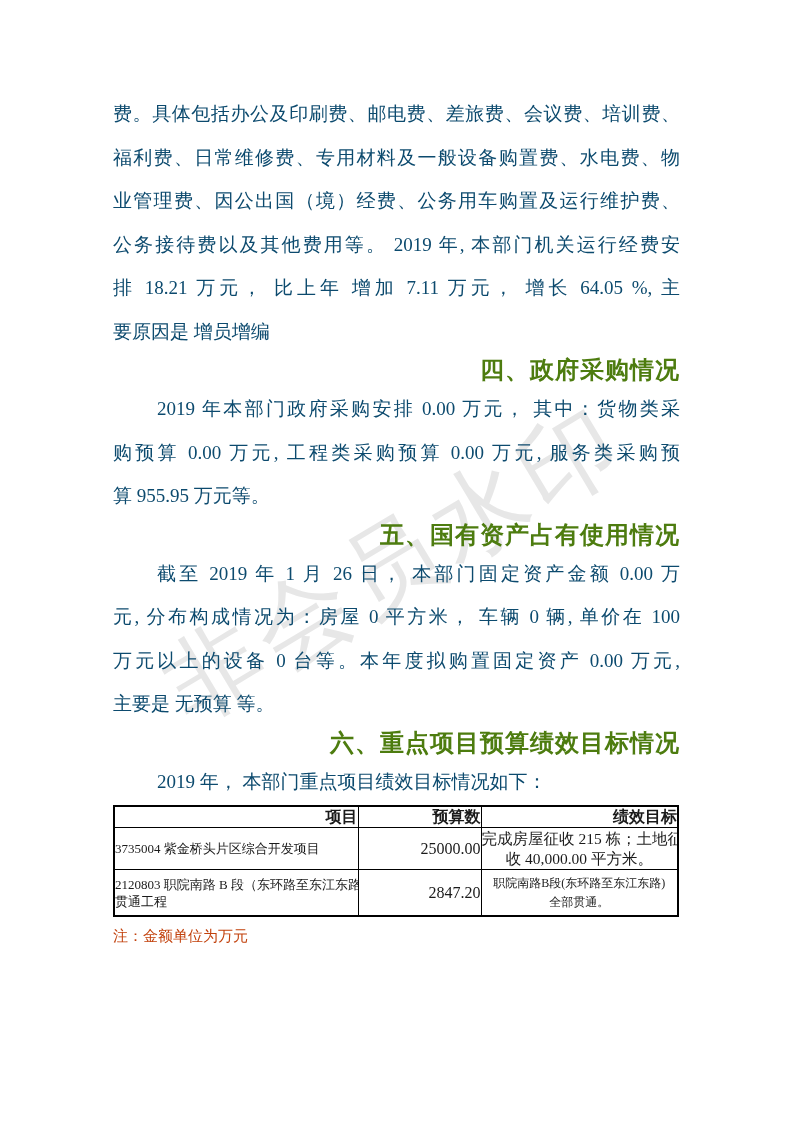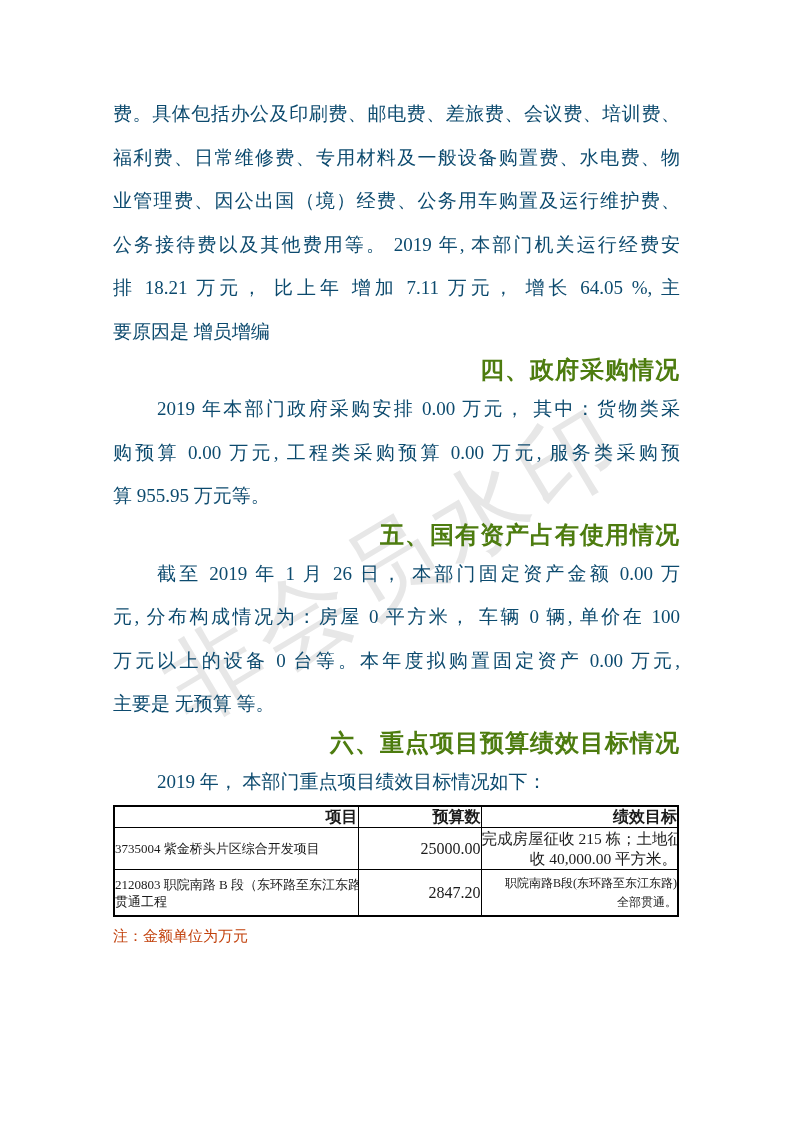--- a/index.html
+++ b/index.html
@@ -30,21 +30,21 @@
   table.perf{
     border-collapse:collapse;table-layout:fixed;width:564px;
     margin-top:2px;border:2px solid #000;
   }
   table.perf th,table.perf td{border:1px solid #000;padding:0;vertical-align:middle;color:#1a1a1a;}
   table.perf th{
     font-size:16px;height:20px;line-height:20px;font-weight:bold;text-align:right;
   }
   td.c-project{font-size:13px;line-height:17px;padding-left:7px;padding-right:4px;text-align:left;}
   td.c-budget{font-size:16px;text-align:right;padding-right:8px;}
-  td.c-target{padding-left:6px;padding-right:4px;text-align:right;}
+  td.c-target{padding-left:6px;padding-right:4px;text-align:center;}
   tr.r1 td{height:41px;}
   tr.r2 td{height:45px;}
   tr.r1 td.c-target{font-size:15.5px;line-height:20px;}
   tr.r2 td.c-target{font-size:12px;line-height:19px;}
   .cellline{white-space:nowrap;overflow:hidden;}
   .note{font-size:15px;line-height:20px;margin-top:9px;color:#c2410c;}
 </style>
 </head>
 <body>
 

